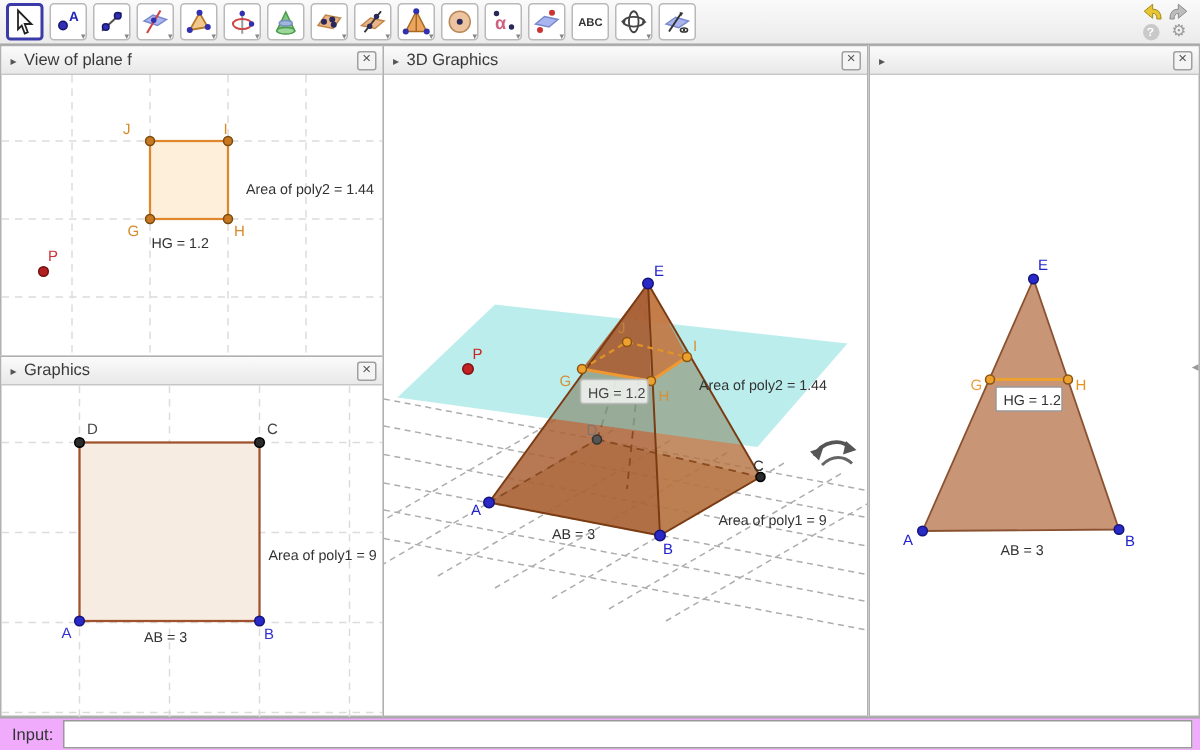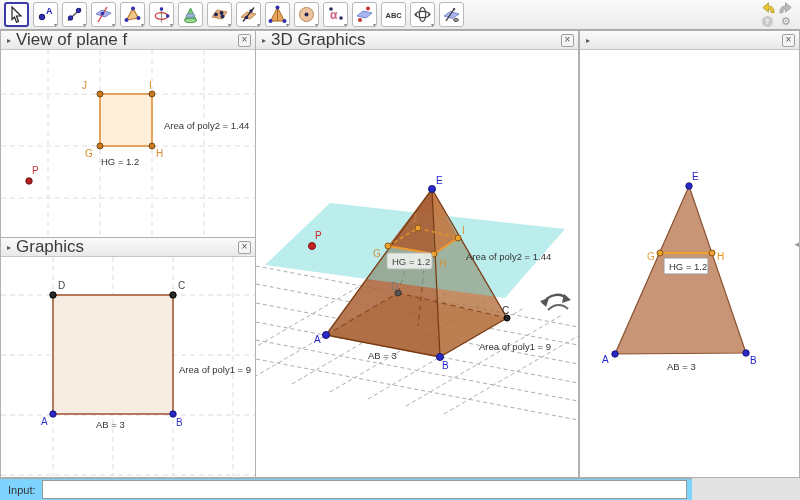--- a/index.html
+++ b/index.html
@@ -19,29 +19,29 @@
   .mini{width:16px;height:13px;border:none;background:transparent;padding:0;cursor:pointer;
         display:flex;align-items:center;justify-content:center;}
   .round-help{width:11px;height:11px;border-radius:50%;background:#c9c9c9;color:#fff;
               font-size:8px;font-weight:bold;display:flex;align-items:center;justify-content:center;}
   .gear{color:#9a9a9a;font-size:11px;line-height:11px;}
   
   .panel{position:absolute;background:#fff;border:1px solid #b0b0b0;box-sizing:border-box;}
   .titlebar{height:18px;display:flex;align-items:center;padding:0 4px;
             background:linear-gradient(#fbfbfb,#e8e8e8);border-bottom:1px solid #c6c6c6;}
   .disc{font-size:8px;color:#555;margin:0 5px 0 2px;}
-  .ptitle{font-size:17px;color:#3a3a3a;}
+  .ptitle{font-size:11px;color:#3a3a3a;}
   .closebtn{margin-left:auto;width:13px;height:13px;border:1px solid #a0a0a0;border-radius:2px;
             background:#f4f4f4;color:#555;font-size:10px;line-height:10px;padding:0;cursor:pointer;
             display:flex;align-items:center;justify-content:center;}
   svg{display:block;}
   svg text{font-family:"Liberation Sans",sans-serif;}
   .splitter-arrow{position:absolute;right:0px;top:208px;font-size:9px;color:#999;}
   
-  .inputbar{position:absolute;left:0;bottom:0;width:692px;height:22px;background:#7dd3fc;
+  .inputbar{position:absolute;left:0;bottom:0;width:800px;height:22px;background:#f0abfc;
             border-top:1px solid #a8a8a8;display:flex;align-items:center;box-sizing:border-box;margin-top:48px;}
   .inputbar label{font-size:11px;color:#333;margin:0 6px 0 8px;}
   .inputbar input{flex:1;height:15px;border:1px solid #999;margin-right:5px;
                   font-size:11px;padding:1px 3px;background:#fff;}
 </style>
 </head>
 <body>
 
 <div class="app">
 

